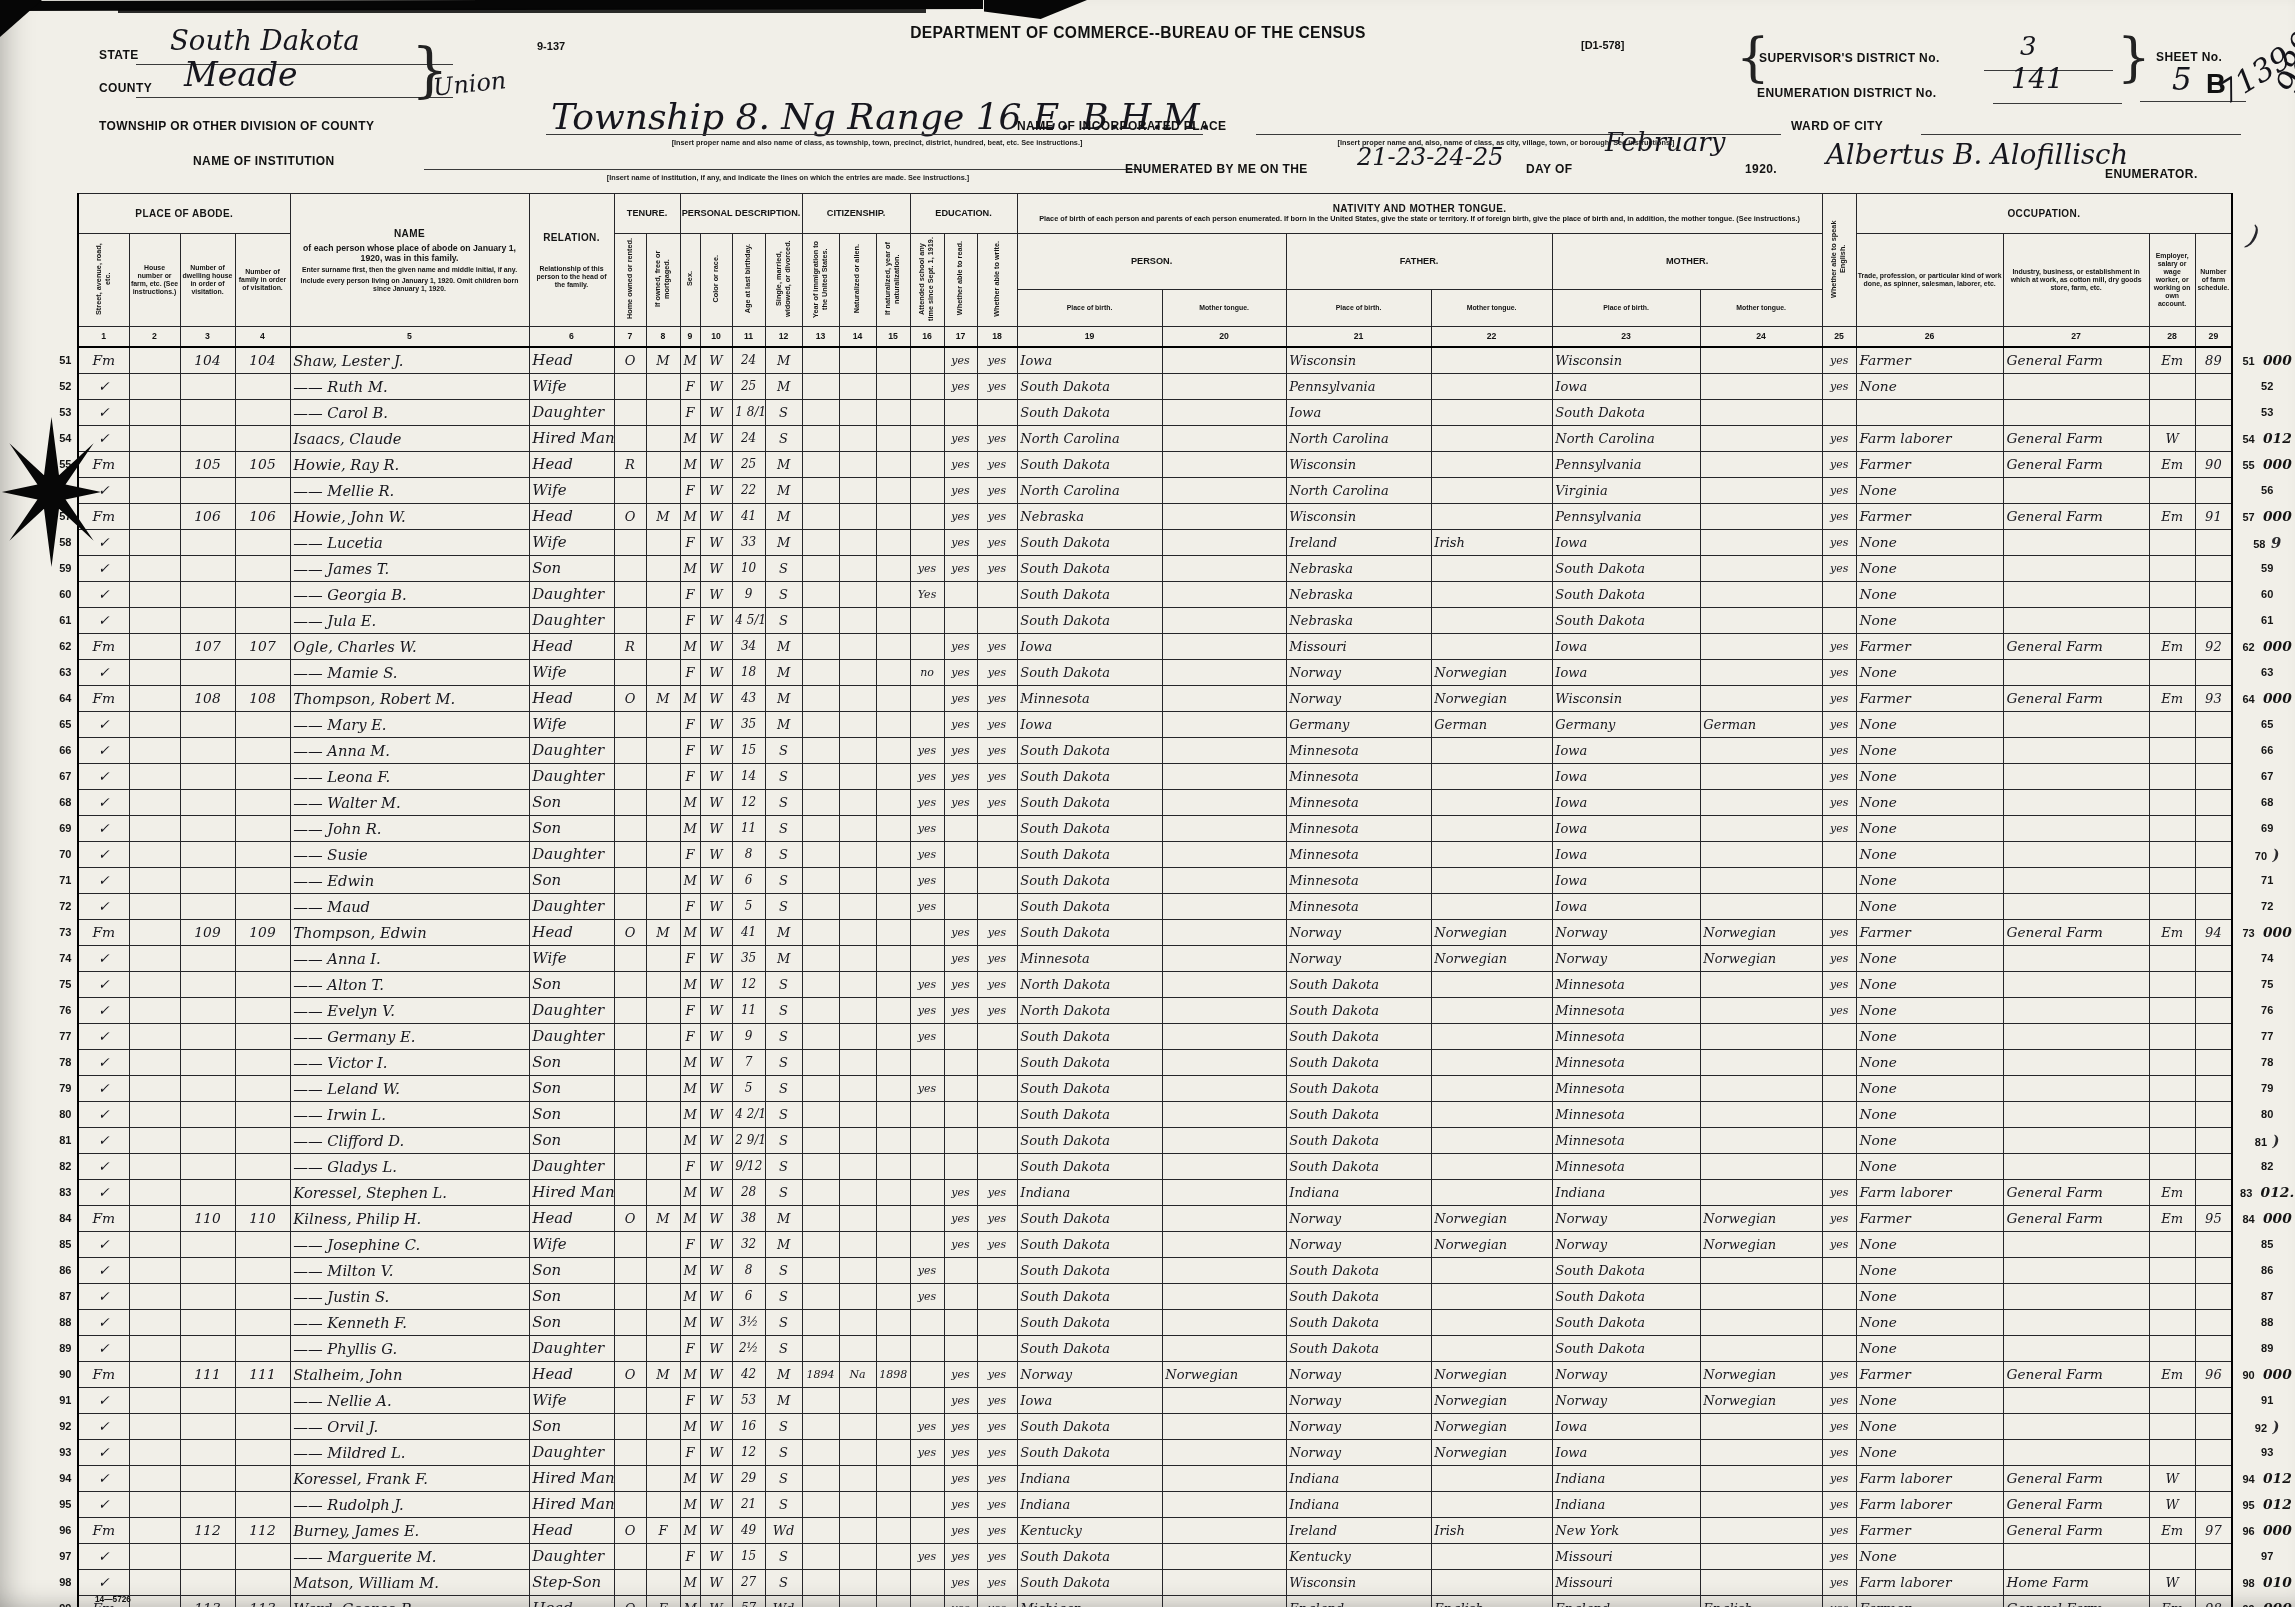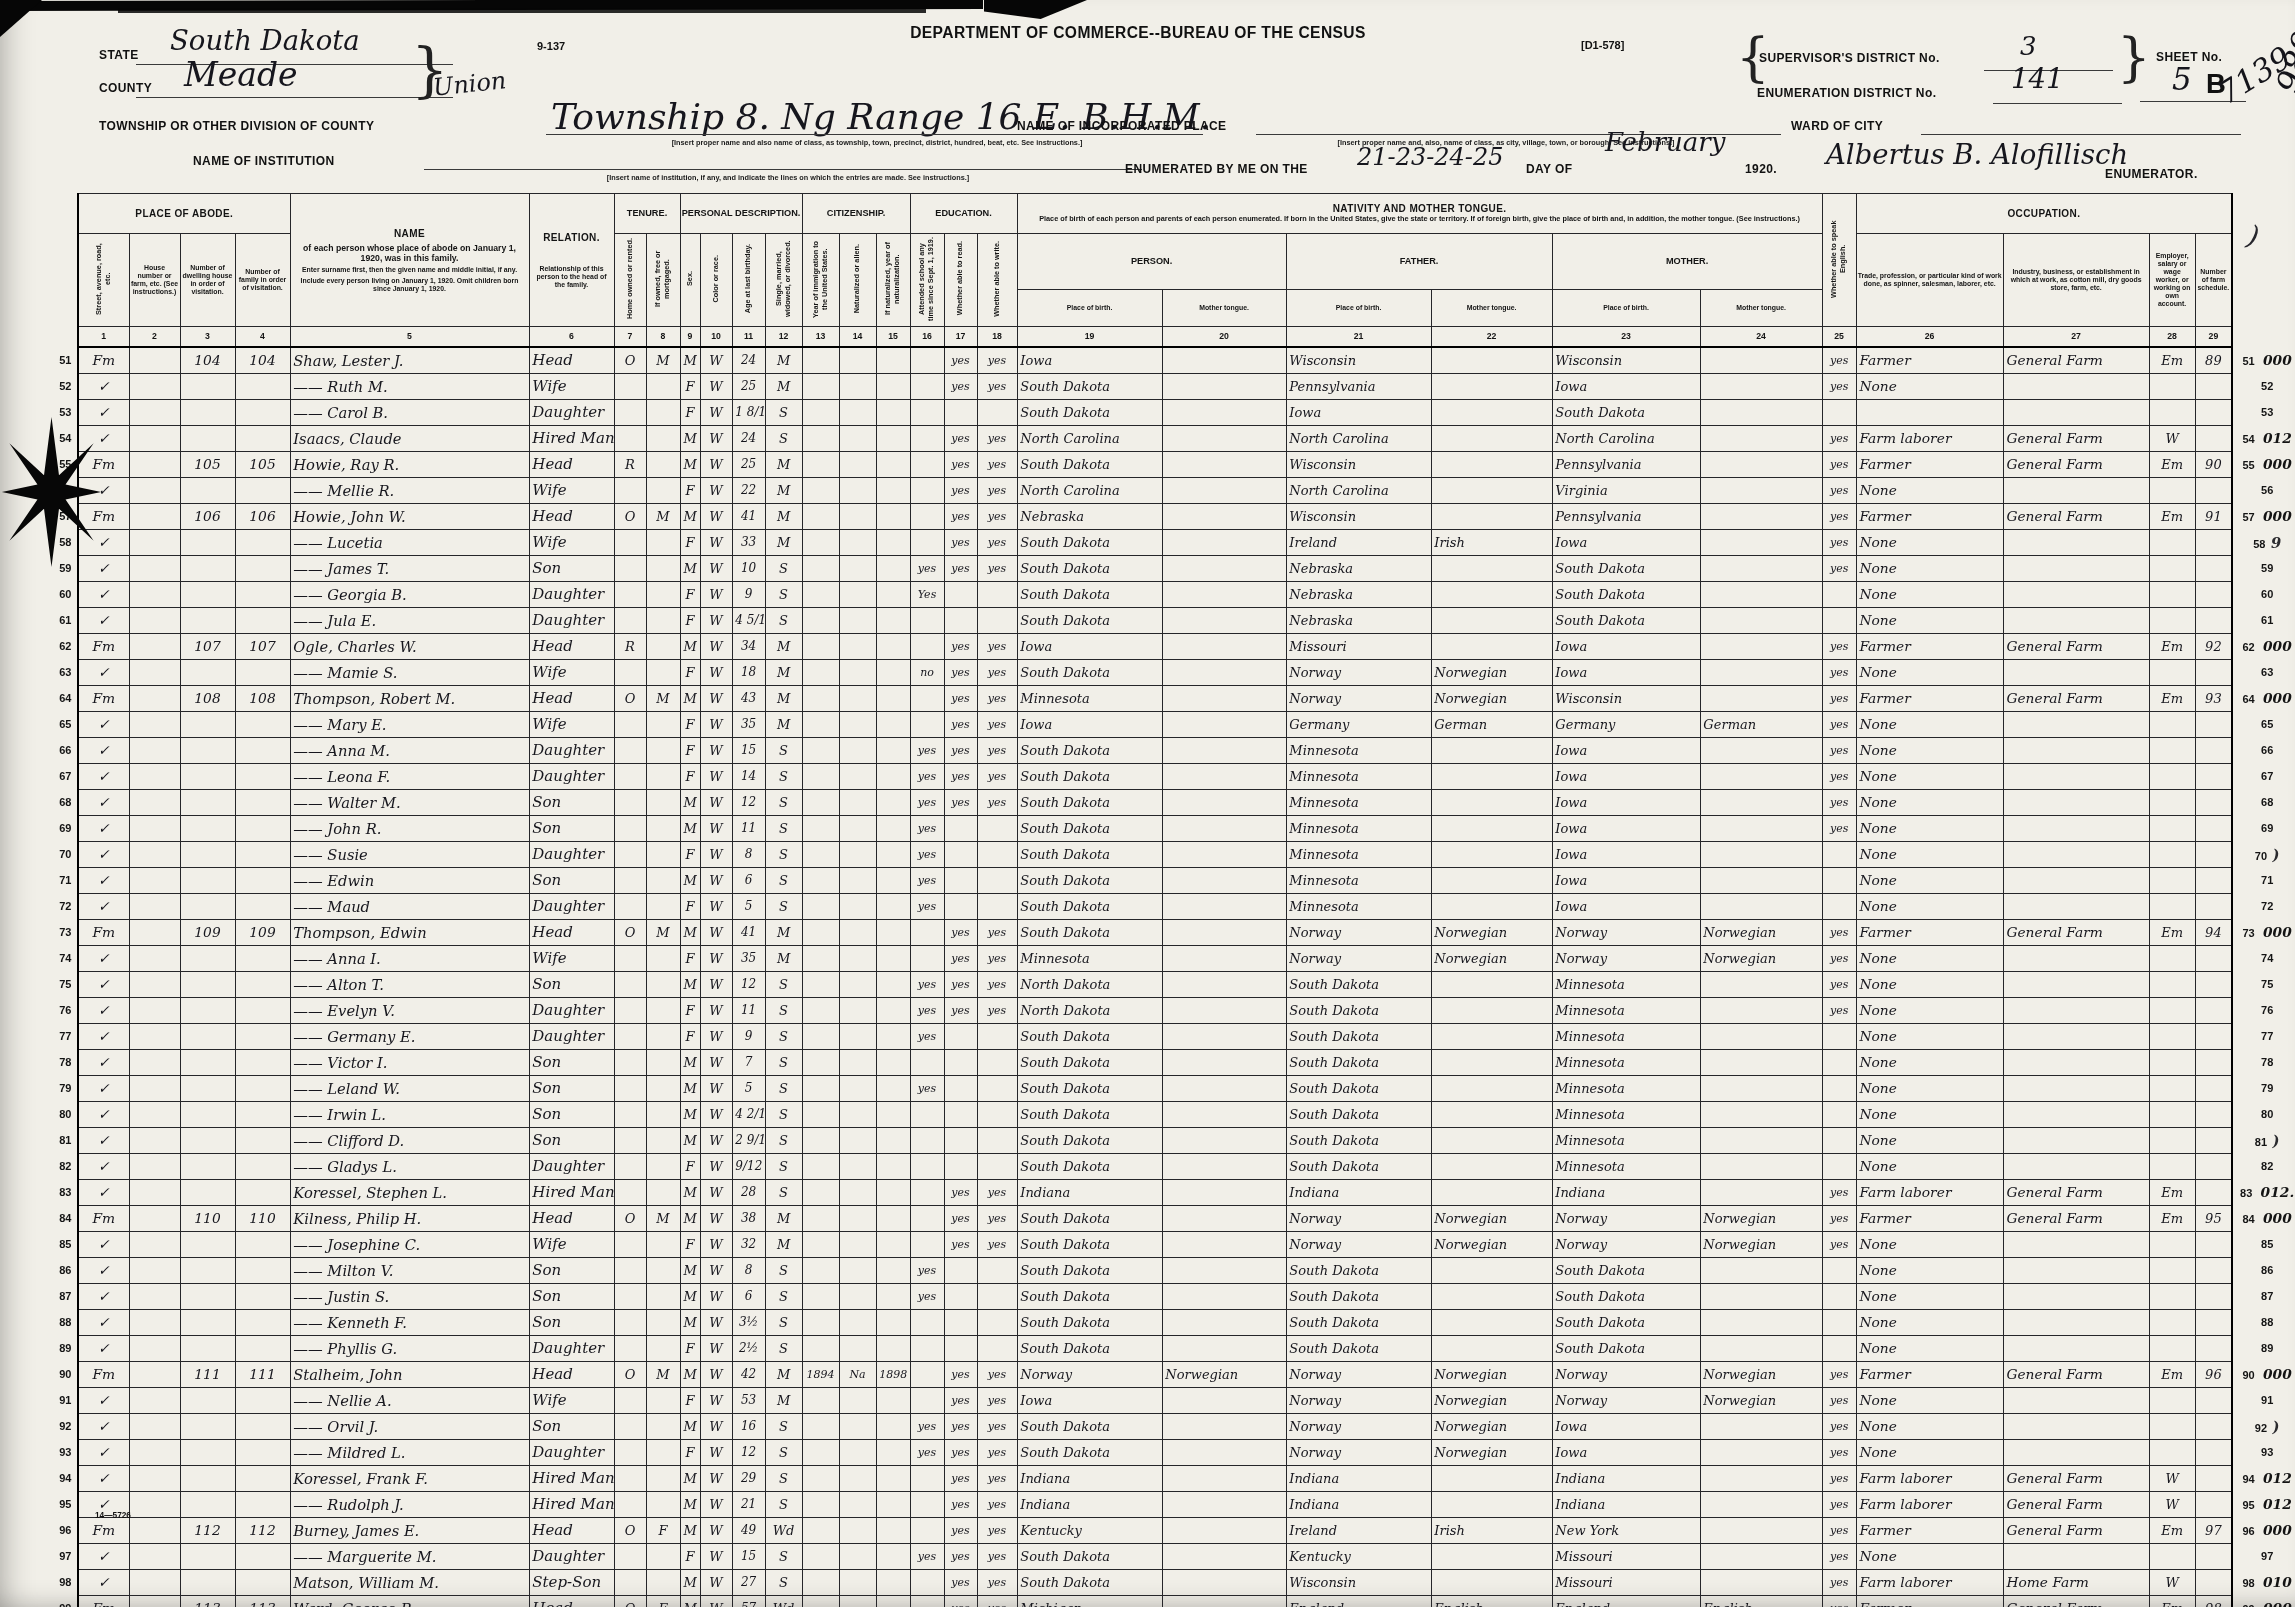--- a/index.html
+++ b/index.html
@@ -1938,15 +1938,15 @@
           <td class="dc c ys">yes</td>
           <td class="dc l oc">Farm laborer</td>
           <td class="dc l oc">Home Farm</td>
           <td class="dc c sm">W</td>
           <td class="dc c sm br"></td>
           <td class="mnum mr"></td>
         </tr>
       </tbody>
   </table>
 
-  <span class="ps" style="left:95px;top:1510px;font-size:8.3px">14—5726</span>
+  <span class="ps" style="left:95px;top:1594px;font-size:8.3px">14—5726</span>
 </div>
 
 
 </body></html>

